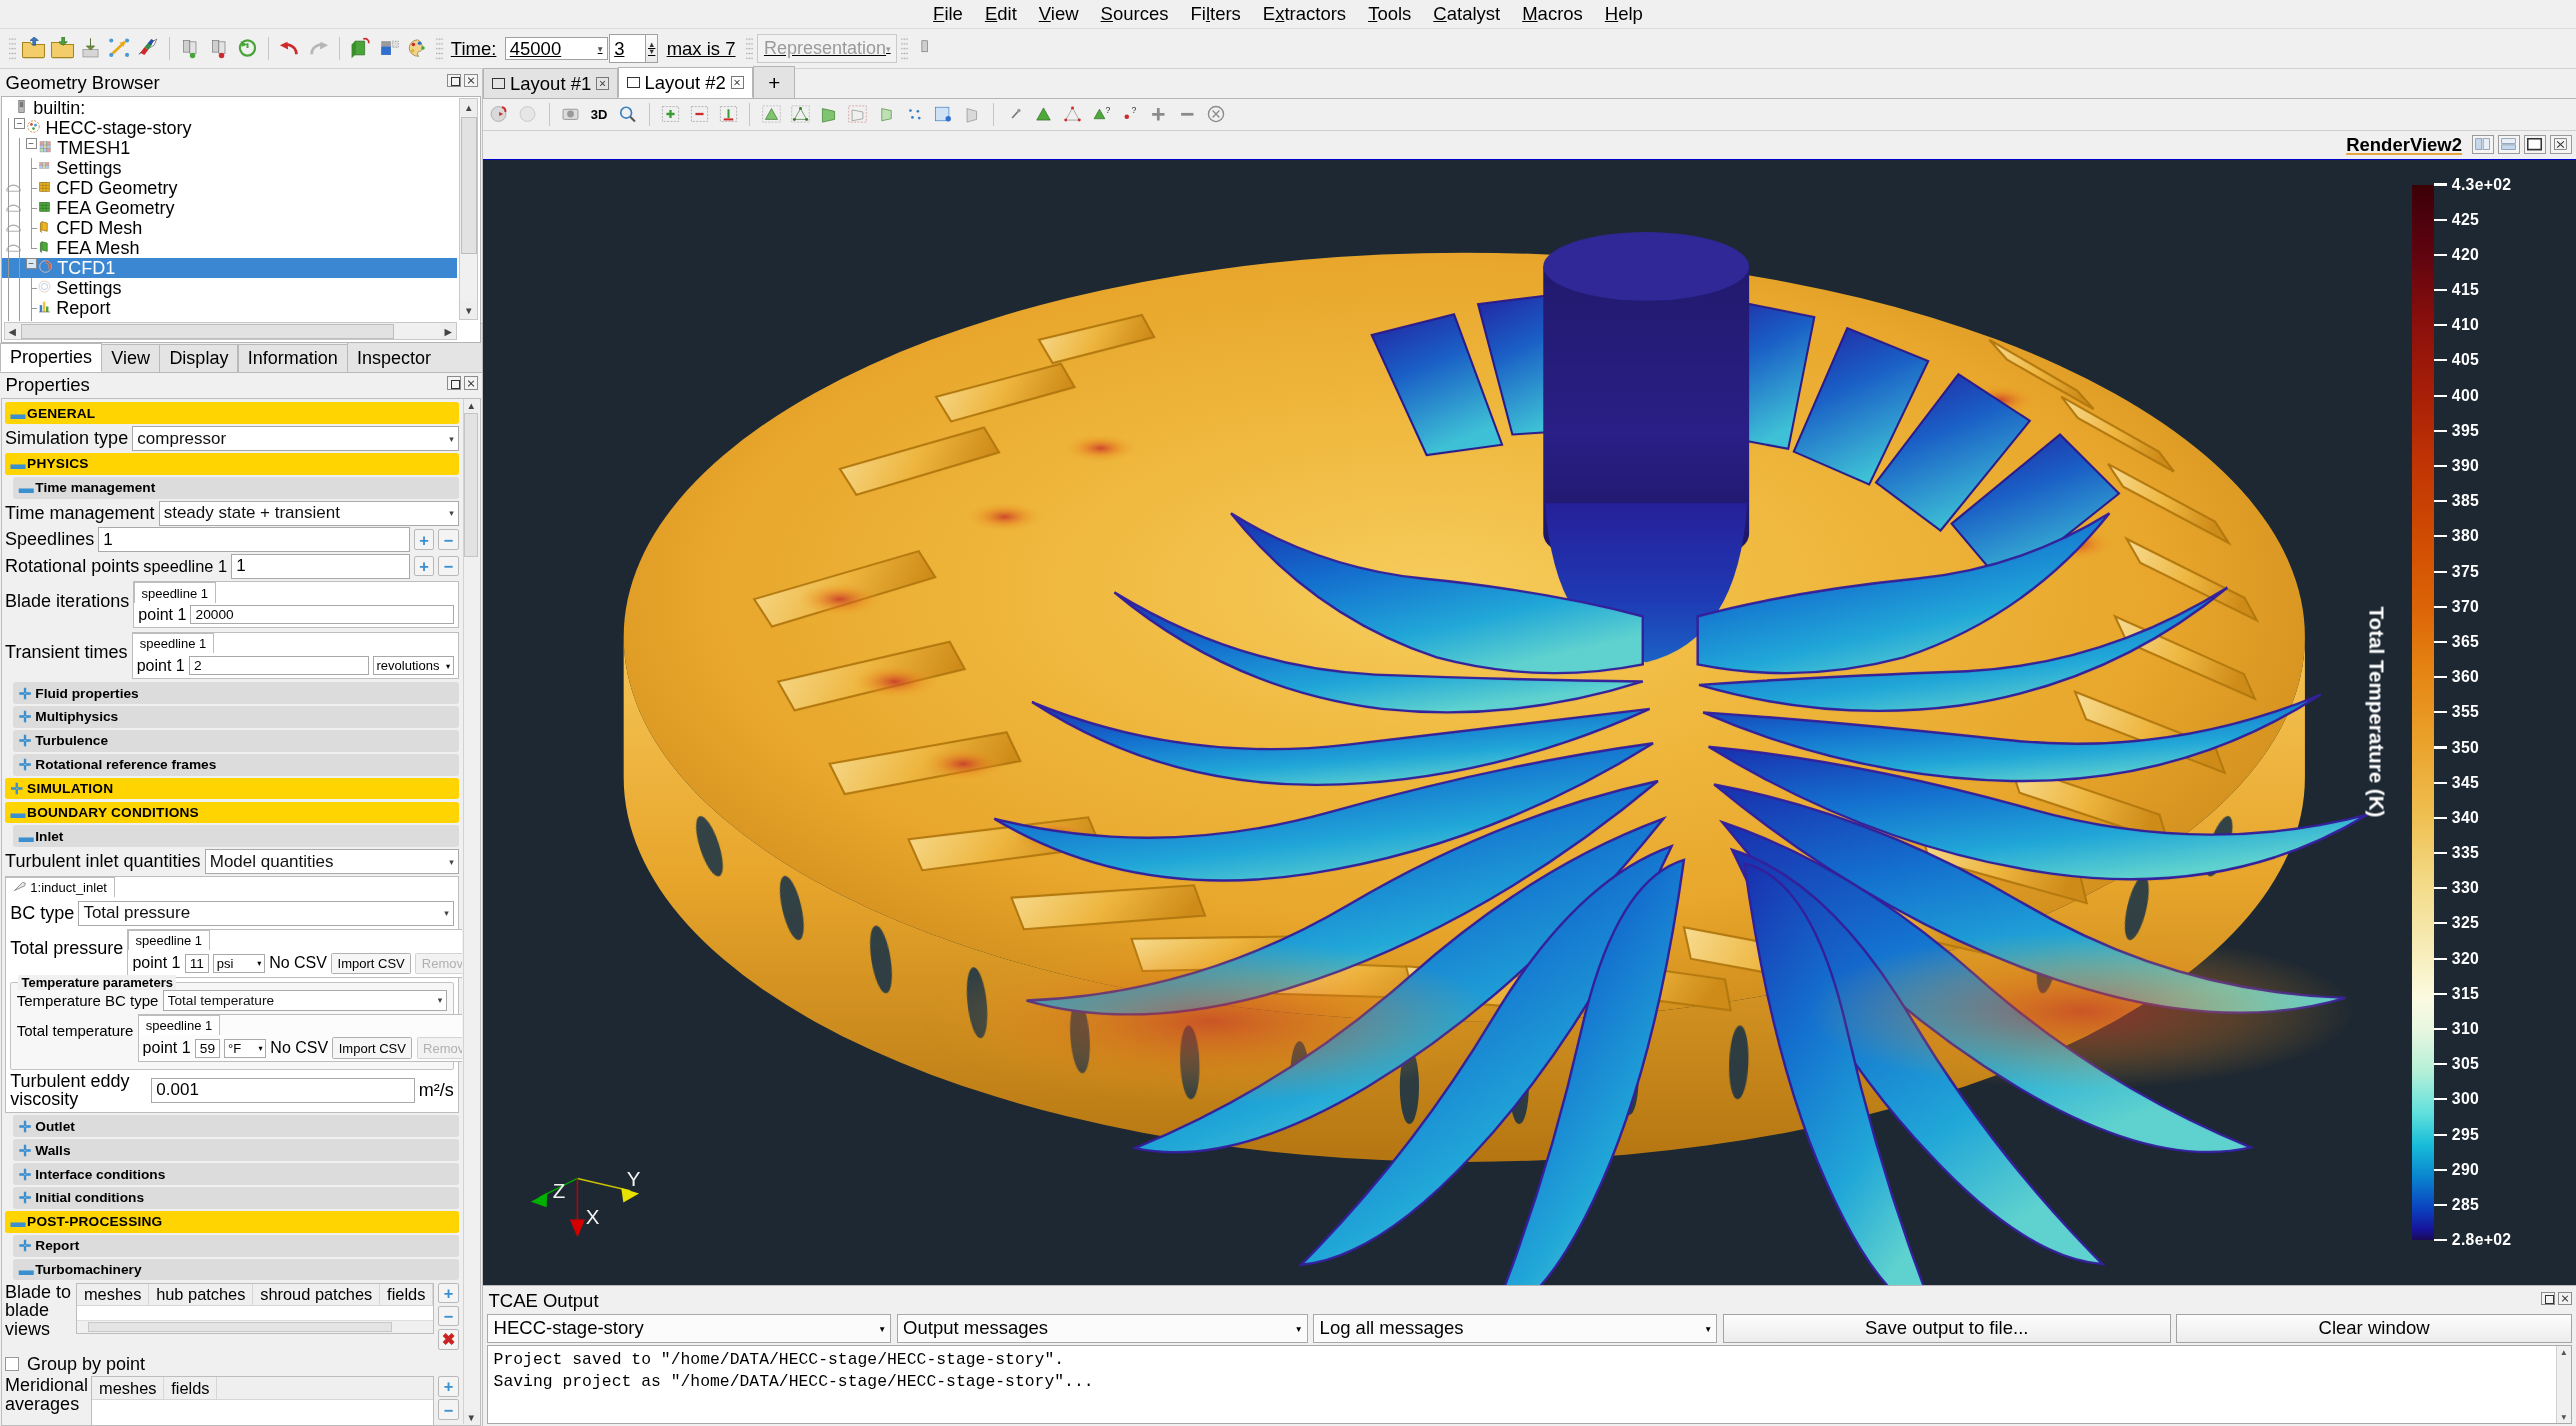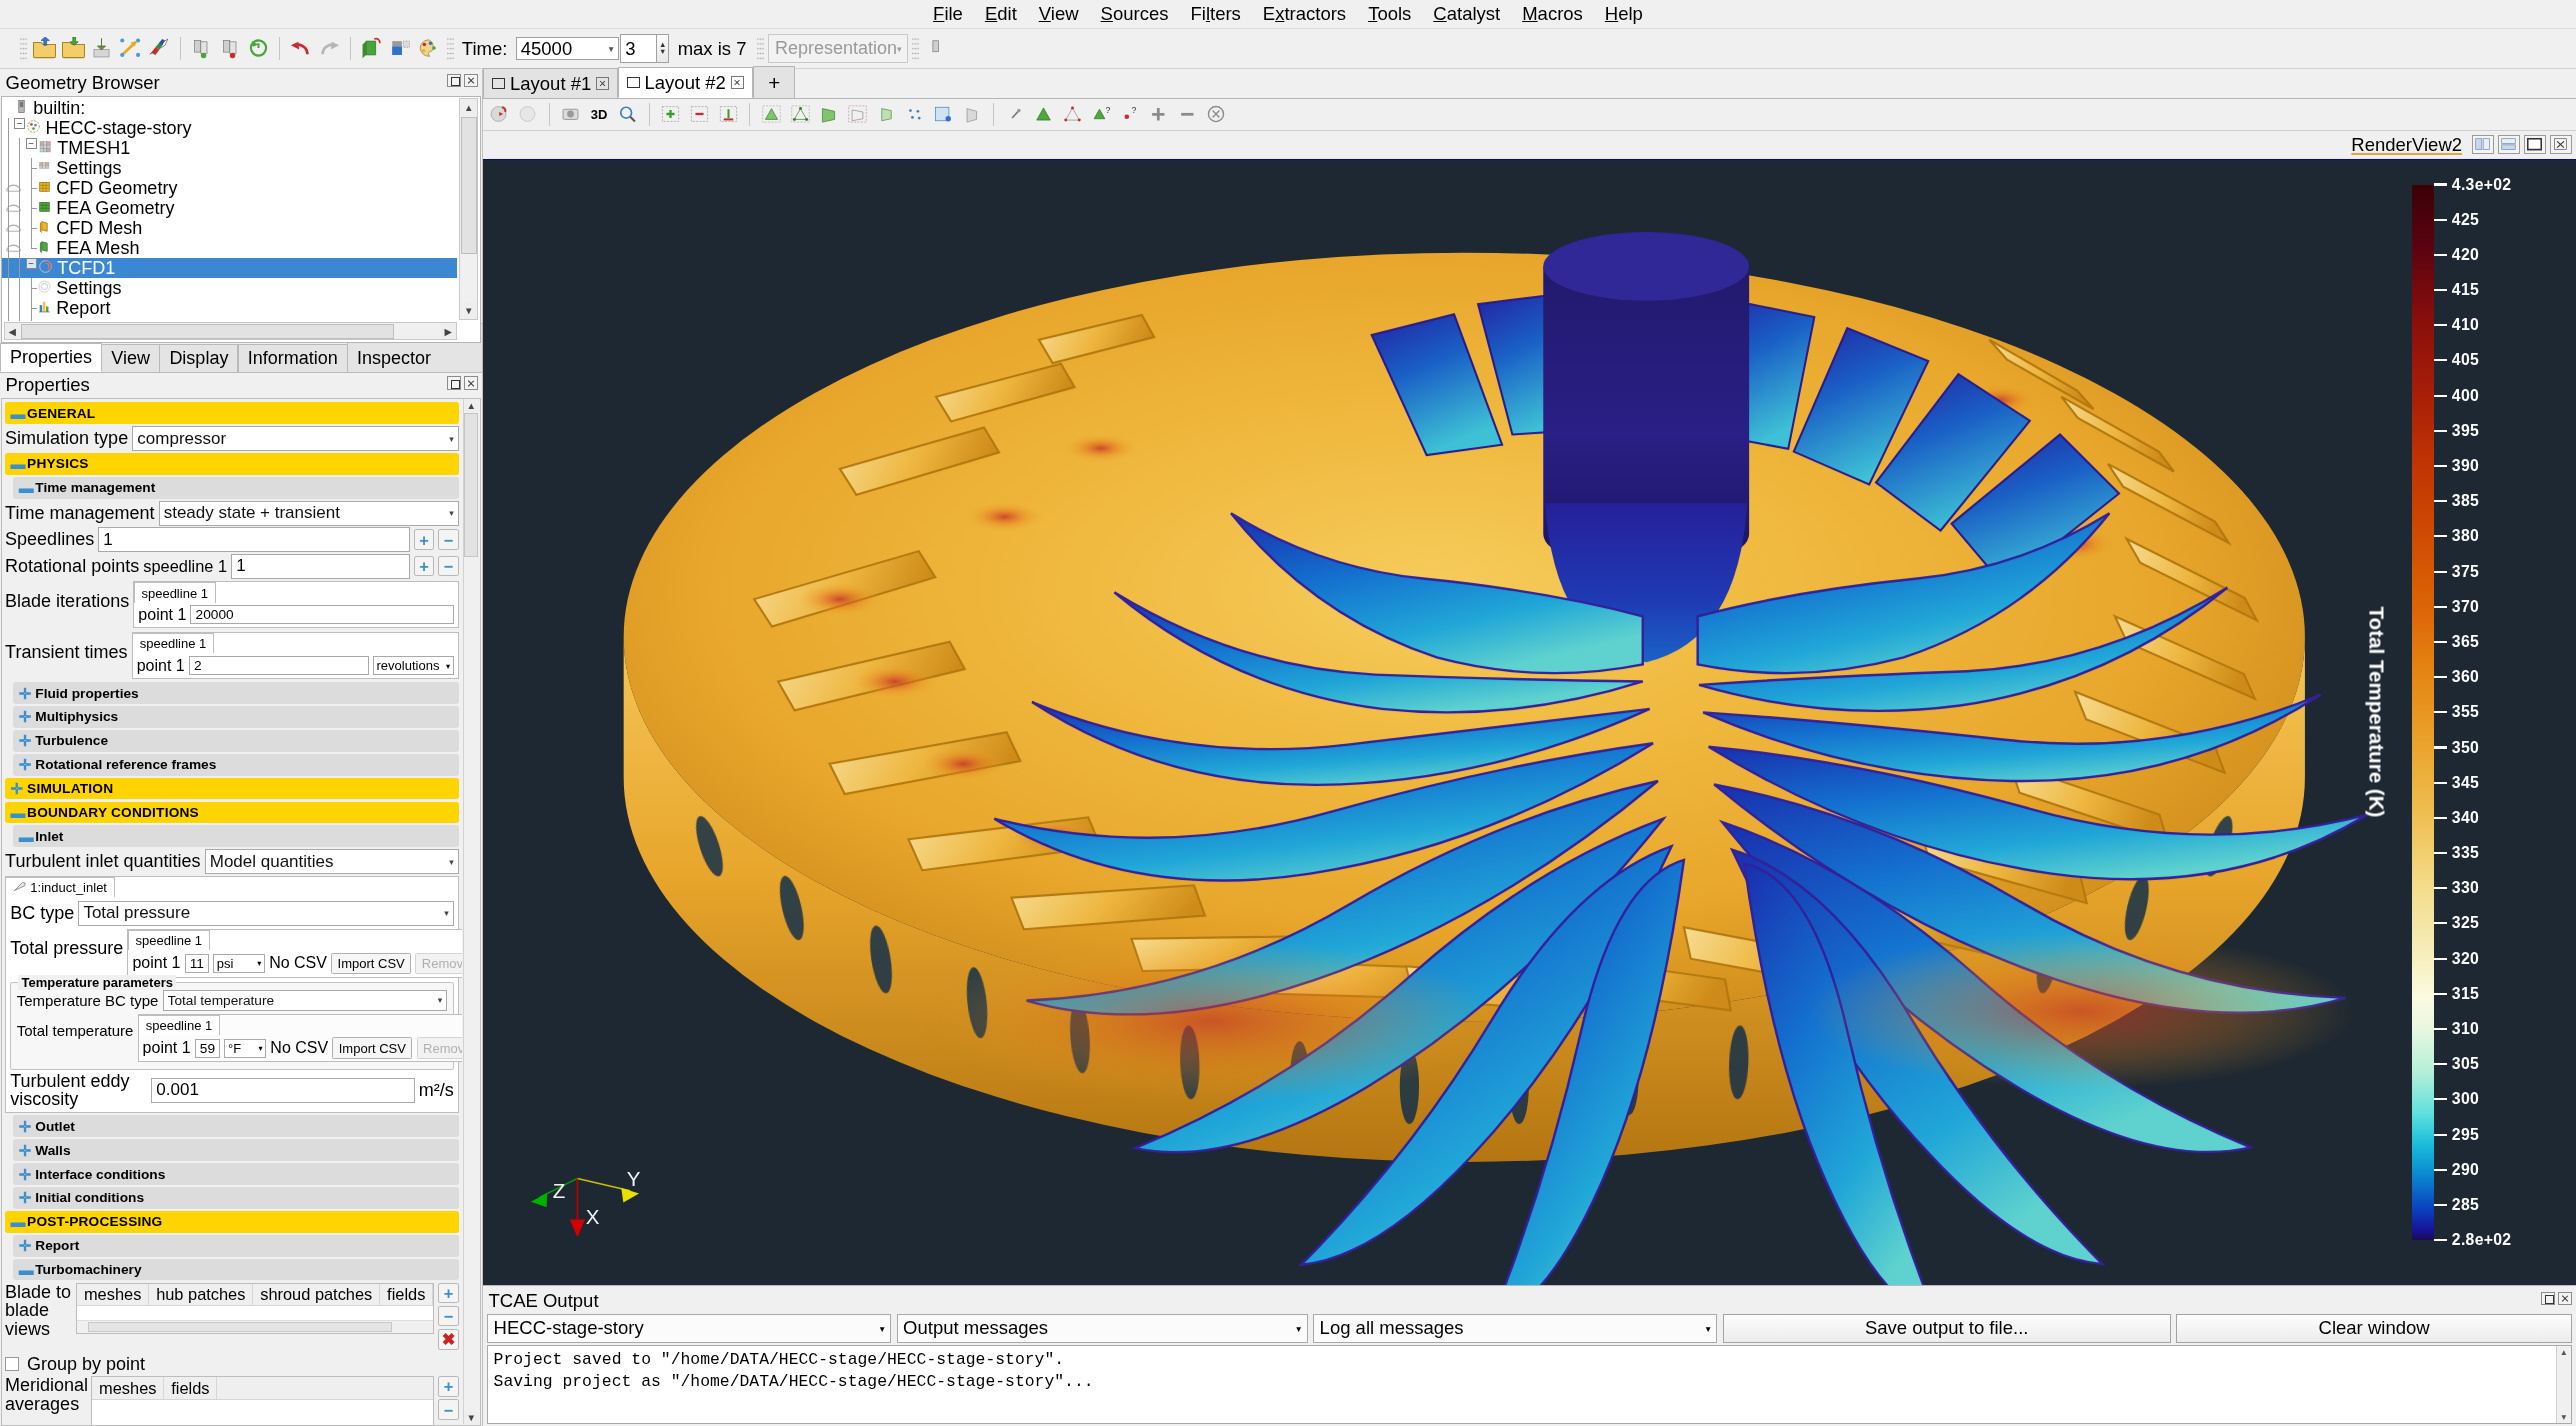--- a/index.html
+++ b/index.html
@@ -19,21 +19,21 @@
     height: 29px; background:#f0f0f0; display:flex; align-items:center;
     justify-content:center; gap:0px; border-bottom:0.7px solid #dcdcdc;
     flex:0 0 auto;
   }
   .menubar .mi { padding:1.4px 11px; font-size:18.5px; color:#000; white-space:nowrap; cursor:default; }
   .menubar .mi u { text-decoration:underline; }
 
   
   .toolbar {
     height: 40px; background:#f0f0f0; display:flex; align-items:center;
-    border-bottom:0.7px solid #d2d2d2; flex:0 0 auto; padding-left:17px; gap:1.4px;
+    border-bottom:0.7px solid #d2d2d2; flex:0 0 auto; padding-left:6px; gap:1.4px;text-decoration:underline;
   }
   .grip { width:6.9px; height:27.4px; margin:0 2.7px;
     background-image: radial-gradient(circle, #9a9a9a 0.8px, transparent 1px);
     background-size: 2.7px 4.8px; background-position: center; opacity:.8; }
   .tb-ico { width:27.4px; height:27.4px; display:inline-flex; align-items:center; justify-content:center; position:relative; }
   .tb-ico svg { display:block; }
   .tb-sep { width:0.7px; height:23px; background:#c6c6c6; margin:0 5.5px; }
   .time-label { font-size:18.5px; padding:0 6.9px 0 4.1px; }
   .time-box {
     height:23px; min-width:103px; background:#fff; border:0.7px solid #a0a0a0;
@@ -147,21 +147,21 @@
           border:0.7px solid #b5b5b5; border-bottom:none; background:#e3e3e3; margin-right:-0.7px;}
   .ltab.active { background:#fff; border-bottom:0.7px solid #fff; position:relative; z-index:2;}
   .ltab .sq { width:13px; height:11.6px; border:1.4px solid #333; display:inline-block; }
   .ltab .xb { width:13px; height:13px; border:0.7px solid #777; font-size:9.6px; display:inline-flex; align-items:center; justify-content:center; color:#444;}
   .ltab-plus { padding:3.4px 13.7px; font-size:20.6px; border:0.7px solid #b5b5b5; border-bottom:none; background:#e3e3e3; margin-left:1.4px;}
 
   .viewtoolbar { height:31.5px; background:#f0f0f0; display:flex; align-items:center; gap:2.7px; padding-left:2.7px; border-bottom:0.7px solid #cfcfcf;}
   .vtico { width:26px; height:26px; display:inline-flex; align-items:center; justify-content:center; }
 
   .viewheader { height:29px; background:#f0f0f0; display:flex; align-items:center; justify-content:flex-end; gap:4.1px; padding-right:4.1px; border-bottom:1.4px solid #0000cd;}
-  .viewheader .vname { font-weight:normal; font-size:18.5px; text-decoration:underline; text-decoration-color:#e8a33d; text-underline-offset:2.1px; text-decoration-thickness:2.1px; margin-right:5.5px;}
+  .viewheader .vname { font-weight:bold; font-size:18.5px; text-decoration:underline; text-decoration-color:#e8a33d; text-underline-offset:2.1px; text-decoration-thickness:2.1px; margin-right:5.5px;}
   .vhbtn { width:22px; height:19px; border:0.7px solid #9a9a9a; background:#f4f4f4; display:inline-flex; align-items:center; justify-content:center;}
 
   .renderview { flex:1 1 auto; position:relative; background:#1e2832; overflow:hidden; min-height:0; }
   .rv-canvas { position:absolute; inset:0; }
 
   
   .legend { position:absolute; right:90px; top:25px; bottom:45px; width:88px; }
   .legend-bar { position:absolute; left:13.7px; top:0; bottom:0; width:22.6px;
     background: linear-gradient(to bottom,
       #3b0007 0%, #5c0310 6%, #8a0f0c 13%, #a81f07 20%, #bf3304 26%,

